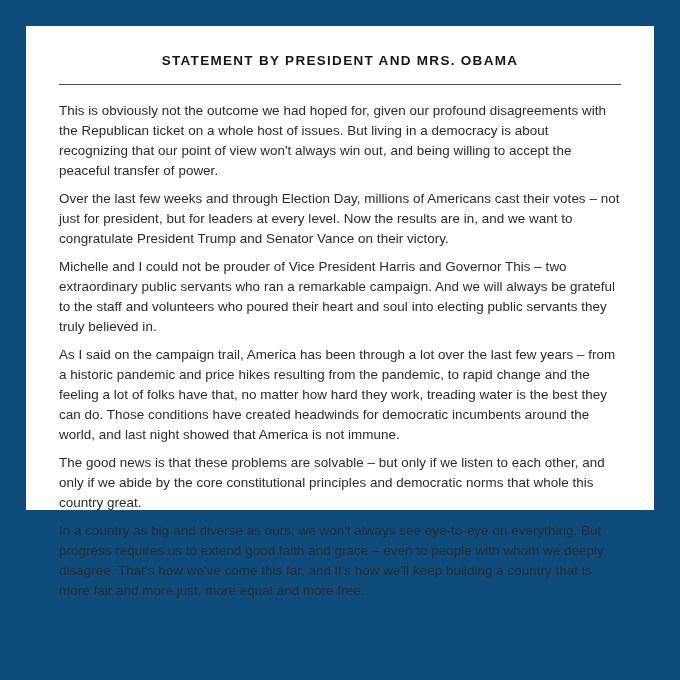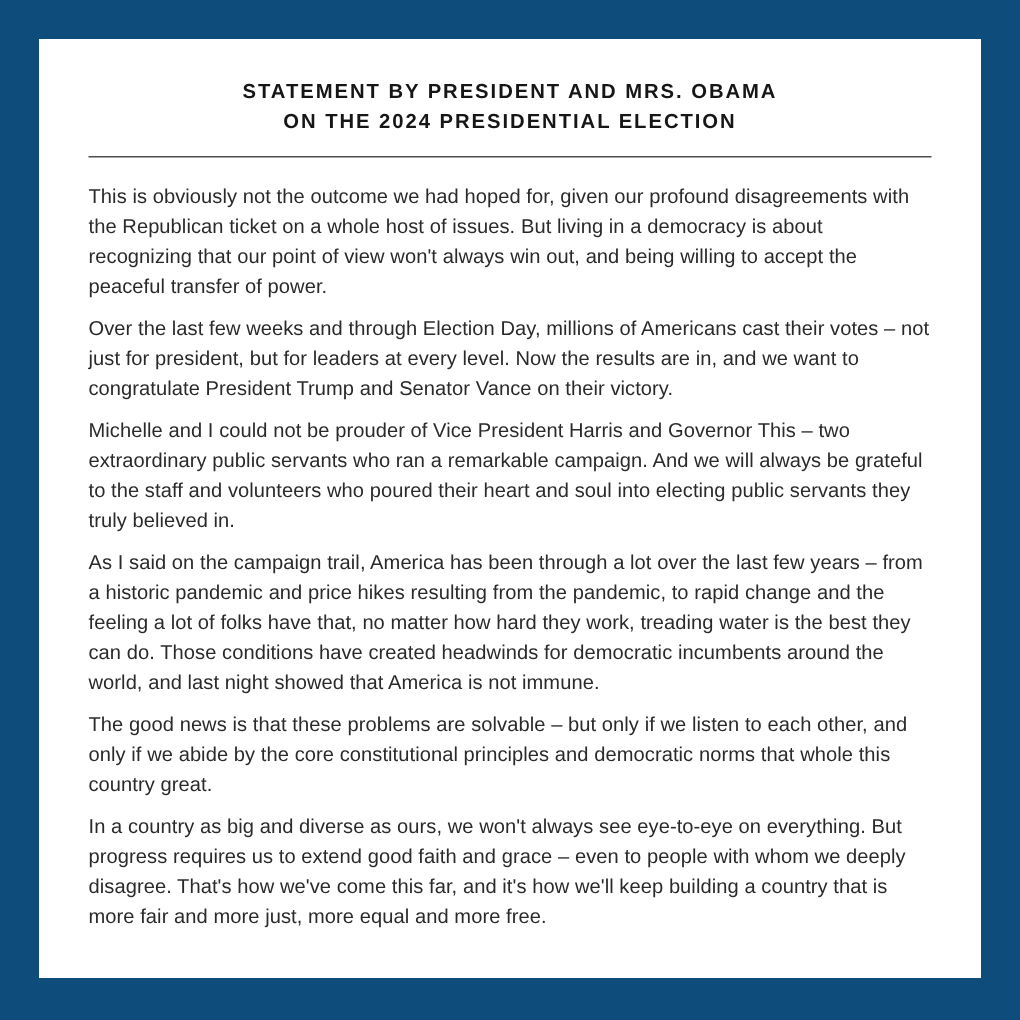--- a/index.html
+++ b/index.html
@@ -18,21 +18,21 @@
   }
   body {
     background: var(--frame-color);
     position: relative;
   }
   .card {
     position: absolute;
     left: 26px;
     top: 26px;
     width: 628px;
-    height: 626px;
+    height: 484px;
     background: var(--card-color);
   }
   .content {
     padding: 25px 33px 0 33px;
   }
   .header {
     text-align: center;
   }
   .title-line {
     font-size: 13.5px;
@@ -65,21 +65,20 @@
   }
 </style>
 </head>
 <body>
 
 <div class="card">
   <div class="content">
 
     <div class="header">
       <div class="title-line">STATEMENT BY PRESIDENT AND MRS. OBAMA</div>
-      <div class="title-line">ON THE 2024 PRESIDENTIAL ELECTION</div>
     </div>
 
     <hr class="divider">
 
     <div class="body-text">
       <p>This is obviously not the outcome we had hoped for, given our profound disagreements with the Republican ticket on a whole host of issues. But living in a democracy is about recognizing that our point of view won't always win out, and being willing to accept the peaceful transfer of power.</p>
       <p>Over the last few weeks and through Election Day, millions of Americans cast their votes – not just for president, but for leaders at every level. Now the results are in, and we want to congratulate President Trump and Senator Vance on their victory.</p>
       <p>Michelle and I could not be prouder of Vice President Harris and Governor This – two extraordinary public servants who ran a remarkable campaign. And we will always be grateful to the staff and volunteers who poured their heart and soul into electing public servants they truly believed in.</p>
       <p>As I said on the campaign trail, America has been through a lot over the last few years – from a historic pandemic and price hikes resulting from the pandemic, to rapid change and the feeling a lot of folks have that, no matter how hard they work, treading water is the best they can do. Those conditions have created headwinds for democratic incumbents around the world, and last night showed that America is not immune.</p>
       <p>The good news is that these problems are solvable – but only if we listen to each other, and only if we abide by the core constitutional principles and democratic norms that whole this country great.</p>

